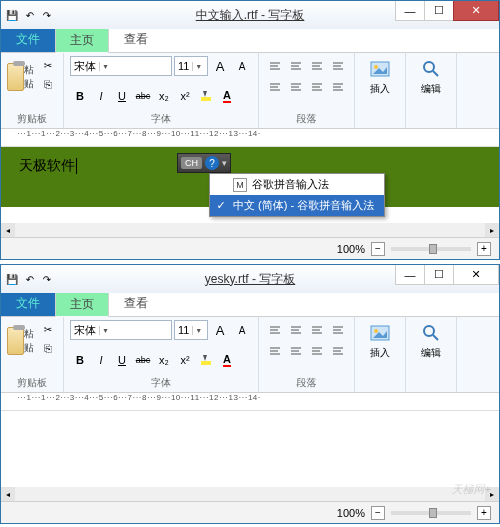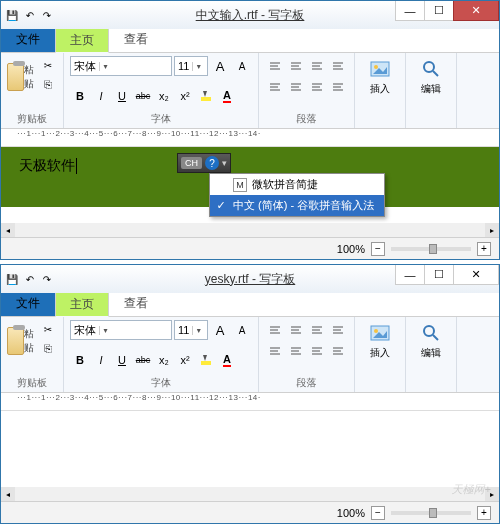--- a/index.html
+++ b/index.html
@@ -10,22 +10,22 @@
 .titlebar { height: 28px; background: linear-gradient(#fff, #eaf0f7); display: flex; align-items: center; position: relative; }
 .qat { display: flex; gap: 1px; padding-left: 4px; align-items: center; }
 .qat-btn { width: 16px; height: 16px; display: flex; align-items: center; justify-content: center; font-size: 10px; }
 .title { position: absolute; left: 50%; transform: translateX(-50%); font-size: 12px; color: #333; text-decoration: underline; }
 .winbtns { position: absolute; right: 0; top: 0; display: flex; }
 .winbtn { width: 30px; height: 20px; display: flex; align-items: center; justify-content: center; font-size: 11px; background: #fff; border: 1px solid #ccc; border-top: none; margin-left: -1px; }
 .winbtn.close { background: #c8504e; color: #fff; border-color: #a03030; width: 46px; }
 .winbtn.close2 { width: 46px; }
 .tabs { height: 24px; background: #fff; display: flex; align-items: flex-end; border-bottom: 1px solid #d0d0d0; }
 .tab { padding: 3px 14px; font-size: 12px; color: #444; border: 1px solid transparent; }
-.tab.file { background: #1e6fb8; color: #000000; }
-.tab.active { background: #bef264; border: 1px solid #d0d0d0; border-bottom: 1px solid #f5f8fc; margin-bottom: -1px; }
+.tab.file { background: #1e6fb8; color: #5eead4; }
+.tab.active { background: #86efac; border: 1px solid #d0d0d0; border-bottom: 1px solid #f5f8fc; margin-bottom: -1px; }
 .ribbon { height: 76px; background: #f5f8fc; display: flex; border-bottom: 1px solid #d0d0d0; }
 .group { border-right: 1px solid #d8dee6; padding: 3px 6px 0; display: flex; flex-direction: column; justify-content: space-between; }
 .group-label { font-size: 10px; color: #666; text-align: center; padding-bottom: 2px; }
 .clipboard-top { display: flex; gap: 2px; }
 .paste-big { width: 30px; height: 42px; display: flex; flex-direction: row; align-items: center; font-size: 10px; color: #444; }
 .paste-icon { width: 24px; height: 28px; background: linear-gradient(#f9e7b8,#e8c876); border: 1px solid #c9a050; border-radius: 2px; position: relative; }
 .paste-icon::before { content: ""; position: absolute; top: -3px; left: 5px; width: 12px; height: 5px; background: #aaa; border-radius: 2px; }
 .mini-col { display: flex; flex-direction: column; gap: 2px; }
 .mini { width: 18px; height: 18px; font-size: 10px; display: flex; align-items: center; justify-content: center; }
 .font-row { display: flex; gap: 2px; align-items: center; }
@@ -210,21 +210,21 @@
       </div>
       <div class="ruler">···1···1···2···3···4···5···6···7···8···9···10···11···12···13···14·</div>
       <div class="doc"><span>天极软件</span><span class="cursor"></span><div class="ime-bar">
           <span class="ime-ch">CH</span>
           <span class="ime-q">?</span>
           <span style="color: rgb(204, 204, 204); font-size: 9px;">▾</span>
         </div><div class="ime-menu">
           <div class="ime-item">
             <span class="ime-check"></span>
             <span class="ime-badge">M</span>
-            <span>微软拼音简捷</span>
+            <span>谷歌拼音输入法</span>
           </div>
           <div class="ime-item sel">
             <span class="ime-check">✓</span>
             <span>中文 (简体) - 谷歌拼音输入法</span>
           </div>
         </div></div>
       <div class="scrollbar-h">
         <div class="sb-btn">◂</div>
         <div style="flex: 1 1 0%;"></div>
         <div class="sb-btn">▸</div>

